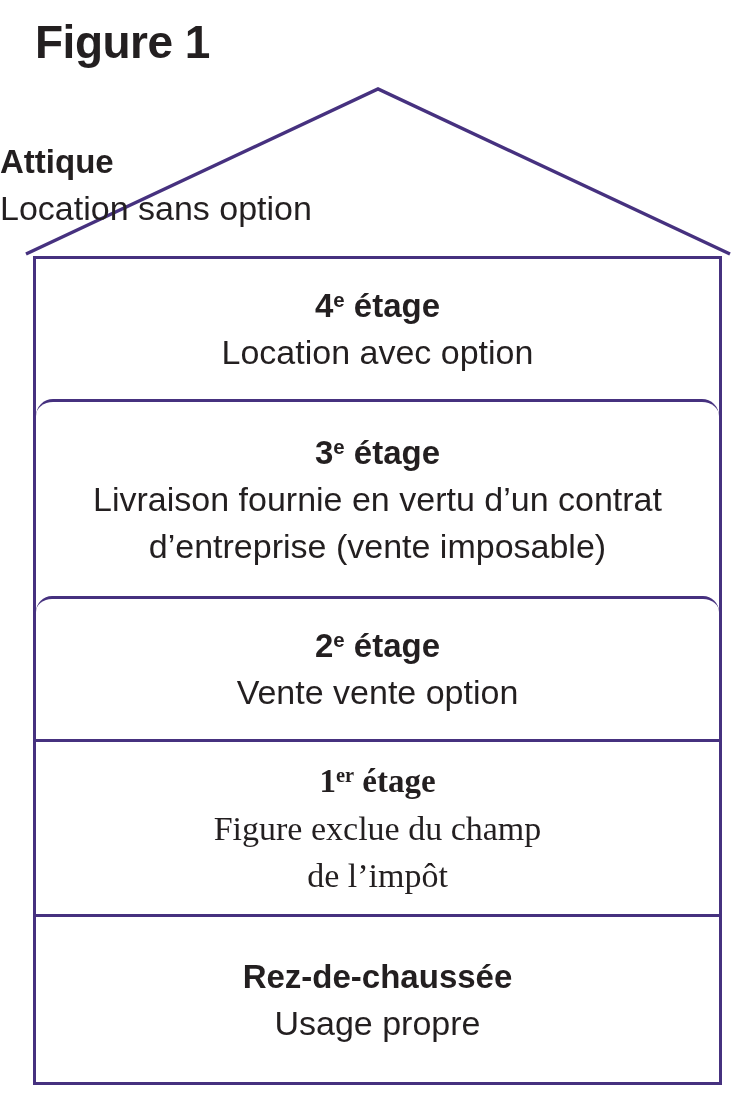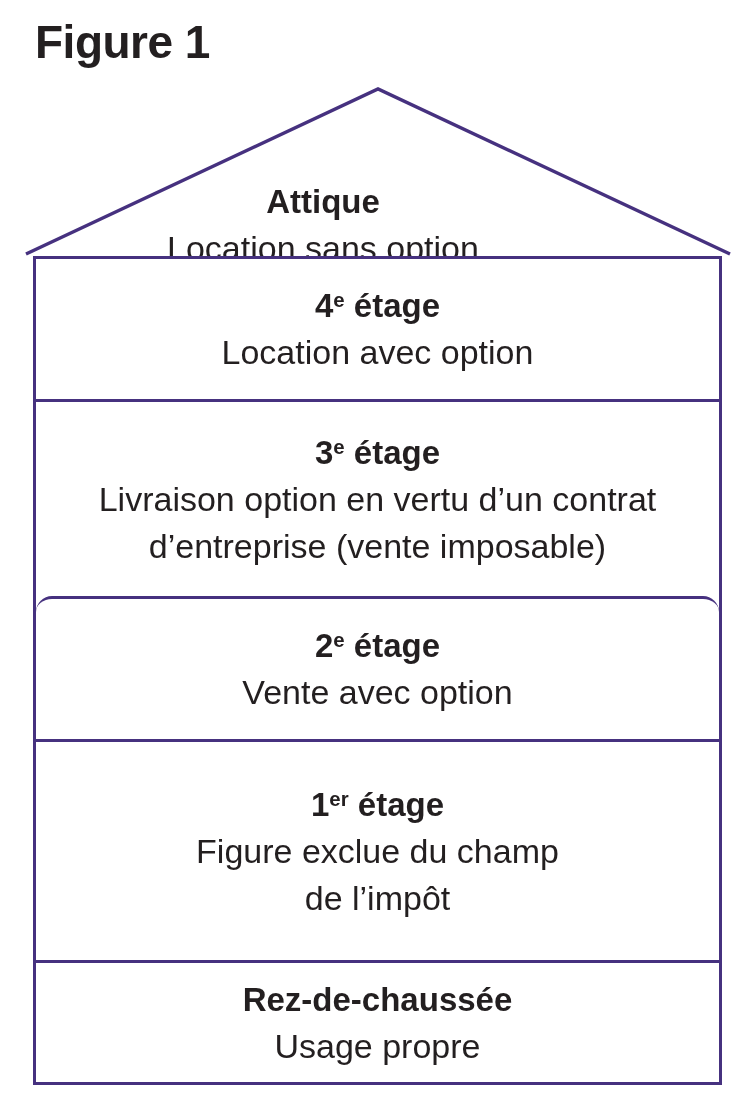--- a/index.html
+++ b/index.html
@@ -35,22 +35,21 @@
     fill: none;
     stroke: var(--outline, #46317f);
     stroke-width: 3.5;
     stroke-linejoin: miter;
   }
   .attic {
     position: absolute;
     left: 0;
     top: 138px;
     width: 646px;
-    text-align: center;
-    margin-top: 40px;
+    text-align: left;
   }
   .floor-name {
     font-size: 33px;
     font-weight: bold;
     line-height: 47px;
     white-space: pre-line;
   }
   .floor-desc {
     font-size: 34px;
     font-weight: normal;
@@ -80,23 +79,23 @@
     flex-direction: column;
     justify-content: center;
     align-items: center;
     text-align: center;
     flex: 0 0 auto;
   }
   .floor + .floor {
     border-top: 3px solid var(--outline, #46317f);
   }
   .floor-h1 { height: 140px; }  
-  .floor-h2 { height: 197px; }  
+  .floor-h2 { height: 197px; border-radius: 17px; }  
   .floor-h3 { height: 143px; border-radius: 16px; }  
-  .floor-h4 { height: 221px; }  
+  .floor-h4 { height: 175px; font-family: Liberation Serif, serif; }  
   .floor-h5 { flex: 1 1 auto; } 
 </style>
 </head>
 <body>
 
 <div>
 
   <h2 class="figure-title">Figure 1</h2>
 
   <svg class="roof-svg" width="754" height="260" viewBox="0 0 754 260" aria-hidden="true">
@@ -110,27 +109,27 @@
 
   <div class="building">
 
     <div class="floor floor-h1">
       <div class="floor-name"><span>4</span><span class="sup">e</span><span> étage</span></div>
       <div class="floor-desc">Location avec option</div>
     </div>
 
     <div class="floor floor-h2">
       <div class="floor-name"><span>3</span><span class="sup">e</span><span> étage</span></div>
-      <div class="floor-desc">Livraison option en vertu d’un contrat
+      <div class="floor-desc">Livraison fournie en vertu d’un contrat
 d’entreprise (vente imposable)</div>
     </div>
 
     <div class="floor floor-h3">
       <div class="floor-name"><span>2</span><span class="sup">e</span><span> étage</span></div>
-      <div class="floor-desc">Vente avec option</div>
+      <div class="floor-desc">Vente vente option</div>
     </div>
 
     <div class="floor floor-h4">
       <div class="floor-name"><span>1</span><span class="sup">er</span><span> étage</span></div>
       <div class="floor-desc">Figure exclue du champ
 de l’impôt</div>
     </div>
 
     <div class="floor floor-h5">
       <div class="floor-name"><span>Rez-de-chaussée</span><span class="sup"></span><span></span></div>

